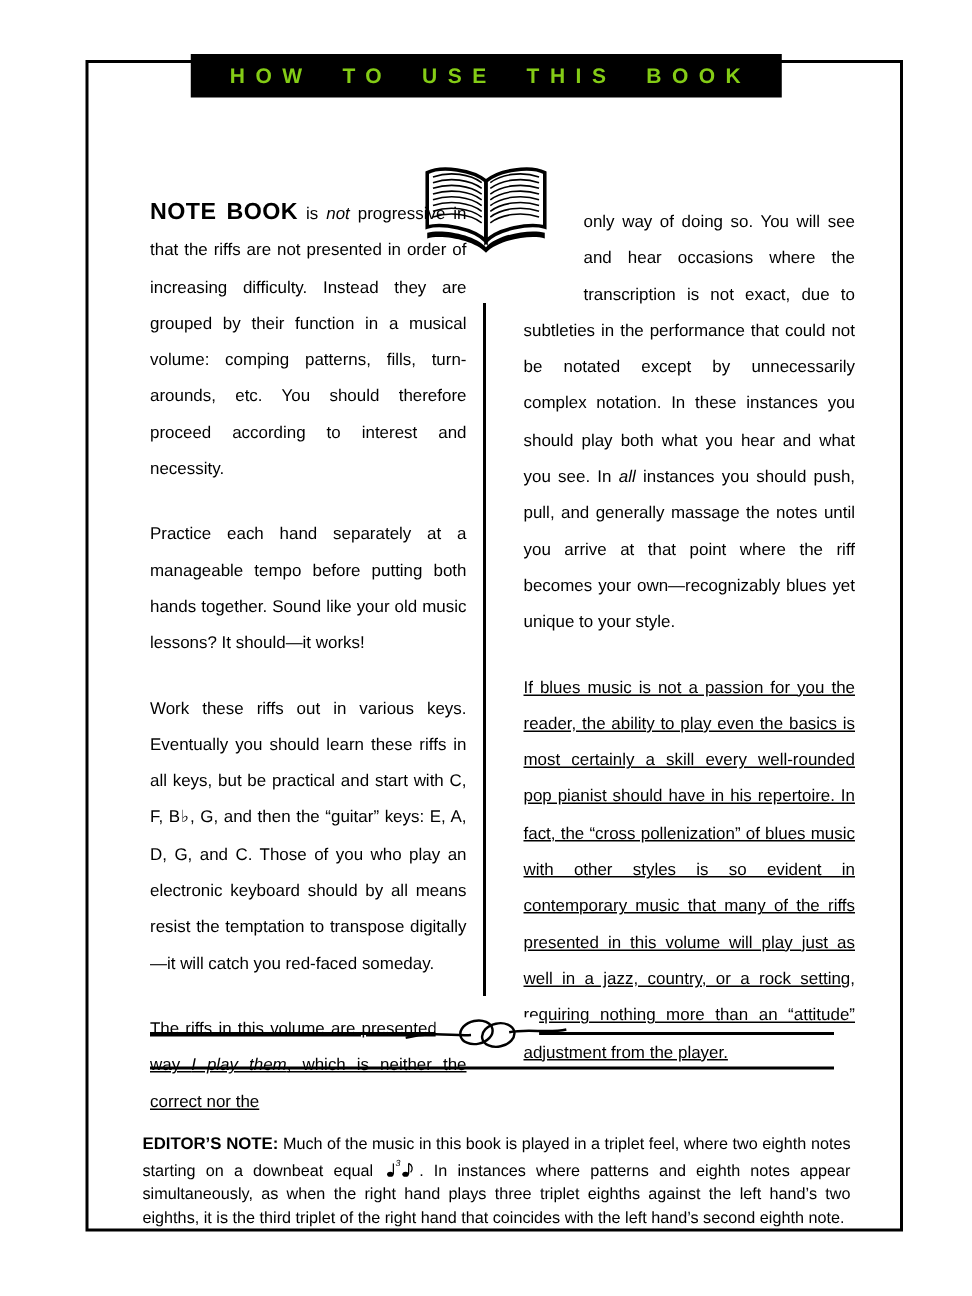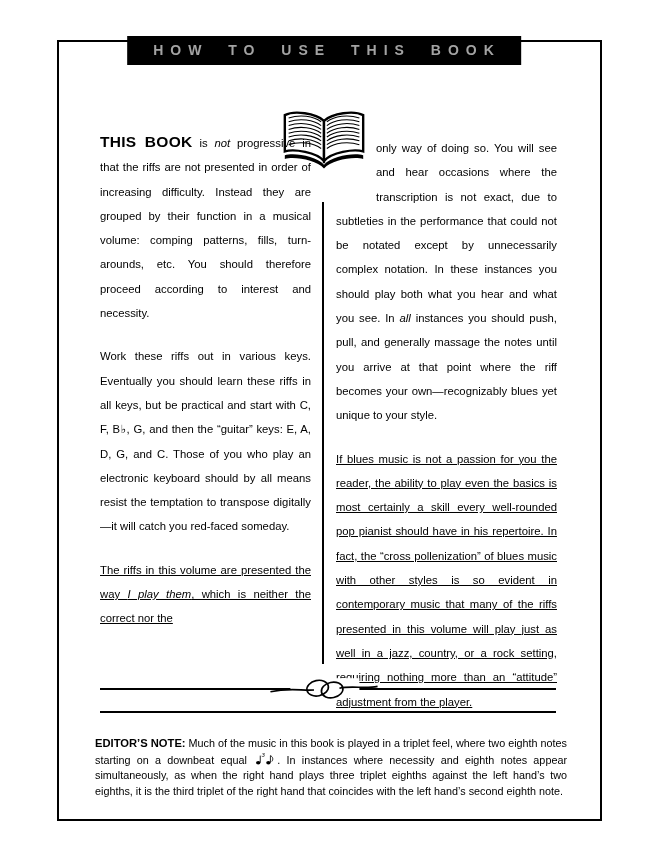--- a/index.html
+++ b/index.html
@@ -11,52 +11,52 @@
   }
   .page { position:relative; width:648px; height:864px; background:#fff; overflow:hidden; }
 
   .frame {
     position:absolute; left:57px; top:40px; width:541px; height:777px;
     border:2.5px solid #000;
   }
 
   .title-bar {
     position:absolute; top:36px; left:50%; transform:translateX(-50%);
-    background:#000; color:#a3a3a3;
+    background:#000; color:#84cc16;
     padding:6px 20px 7px 26px;
     font-size:14px; font-weight:bold;
     letter-spacing:7px; word-spacing:9px;
     white-space:nowrap;
   }
 
   .book-icon { position:absolute; left:281px; top:102px; width:86px; height:72px; }
 
   .divider {
     position:absolute; left:322px; top:202px; width:1.5px; height:462px; background:#000;
   }
 
   .col {
     position:absolute; top:130px;
     font-size:11.3px; line-height:24.3px;
     text-align:justify;
   }
   .col-left  { left:100px; width:211px; }
-  .col-right { left:336px; width:221px; top:136px; }
+  .col-right { left:349px; width:221px; top:136px; }
   .col p { margin:0 0 19px 0; }
   .col p:last-child { margin-bottom:0;text-decoration:underline; }
   .lead { font-weight:bold; font-size:15.5px; letter-spacing:0.3px; }
   .book-spacer { float:left; width:40px; height:72px; }
 
   .rule { position:absolute; left:100px; width:456px; height:2px; background:#000; }
   .rule-top { top:688px; }
   .rule-bottom { top:711px; }
   .flourish { position:absolute; left:50%; transform:translateX(-50%); top:676px; }
 
   .editor-note {
-    position:absolute; left:95px; top:736px; width:472px;
+    position:absolute; left:95px; top:756px; width:472px;
     font-size:10.8px; line-height:15.6px; text-align:justify;
   }
   .editor-note b { font-size:11.2px; }
   .triplet-svg { vertical-align:-2px; margin:0 1px; }
 </style>
 </head>
 <body>
 
 <div class="page">
 
@@ -90,23 +90,24 @@
         <path d="M48,47 C56,41 70,39 82,43"></path>
       </g>
       <line x1="45" y1="18" x2="45" y2="60" stroke="#000" stroke-width="2"></line>
     </svg>
   </div>
 
   <div class="divider"></div>
 
   <div class="col col-left">
     <p>
-      <span class="lead">THIS BOOK</span>
+      <span class="lead">NOTE BOOK</span>
       <span>is </span><i>not</i><span> progressive in that the riffs are not presented in order of increasing difficulty. Instead they are grouped by their function in a musical volume: comping patterns, fills, turn-arounds, etc. You should therefore proceed according to interest and necessity.</span>
     </p>
+    <p>Practice each hand separately at a manageable tempo before putting both hands together. Sound like your old music lessons? It should—it works!</p>
     <p>Work these riffs out in various keys. Eventually you should learn these riffs in all keys, but be practical and start with C, F, B♭, G, and then the “guitar” keys: E, A, D, G, and C. Those of you who play an electronic keyboard should by all means resist the temptation to transpose digitally—it will catch you red-faced someday.</p>
     <p>
       <span>The riffs in this volume are presented the way </span><i>I play them</i><span>, which is neither the correct nor the</span>
     </p>
   </div>
 
   <div class="col col-right">
     <div class="book-spacer"></div>
     <p>
       <span>only way of doing so. You will see and hear occasions where the transcription is not exact, due to subtleties in the performance that could not be notated except by unnecessarily complex notation. In these instances you should play both what you hear and what you see. In </span><i>all</i><span> instances you should push, pull, and generally massage the notes until you arrive at that point where the riff becomes your own—recognizably blues yet unique to your style.</span>
@@ -128,16 +129,16 @@
   </div>
 
   <div class="editor-note">
     <b>EDITOR’S NOTE:</b><span> Much of the music in this book is played in a triplet feel, where two eighth notes starting on a downbeat equal </span><span class="triplet"><svg class="triplet-svg" viewBox="0 0 26 16" width="22" height="14" aria-hidden="true">
           <text x="9" y="6" font-size="7" font-family="Liberation Sans, sans-serif" font-style="italic">3</text>
           <ellipse cx="5" cy="12.5" rx="2.6" ry="2" fill="#000"></ellipse>
           <line x1="7.4" y1="12.3" x2="7.4" y2="4" stroke="#000" stroke-width="1"></line>
           <ellipse cx="17" cy="12.5" rx="2.6" ry="2" fill="#000"></ellipse>
           <line x1="19.4" y1="12.3" x2="19.4" y2="4" stroke="#000" stroke-width="1"></line>
           <path d="M19.4,4 C22.5,5.5 23,8.5 21,11" stroke="#000" stroke-width="1" fill="none"></path>
-        </svg></span><span>. In instances where necessity and eighth notes appear simultaneously, as when the right hand plays three triplet eighths against the left hand’s two eighths, it is the third triplet of the right hand that coincides with the left hand’s second eighth note.</span>
+        </svg></span><span>. In instances where patterns and eighth notes appear simultaneously, as when the right hand plays three triplet eighths against the left hand’s two eighths, it is the third triplet of the right hand that coincides with the left hand’s second eighth note.</span>
   </div>
 
 </div>
 
 </body></html>

